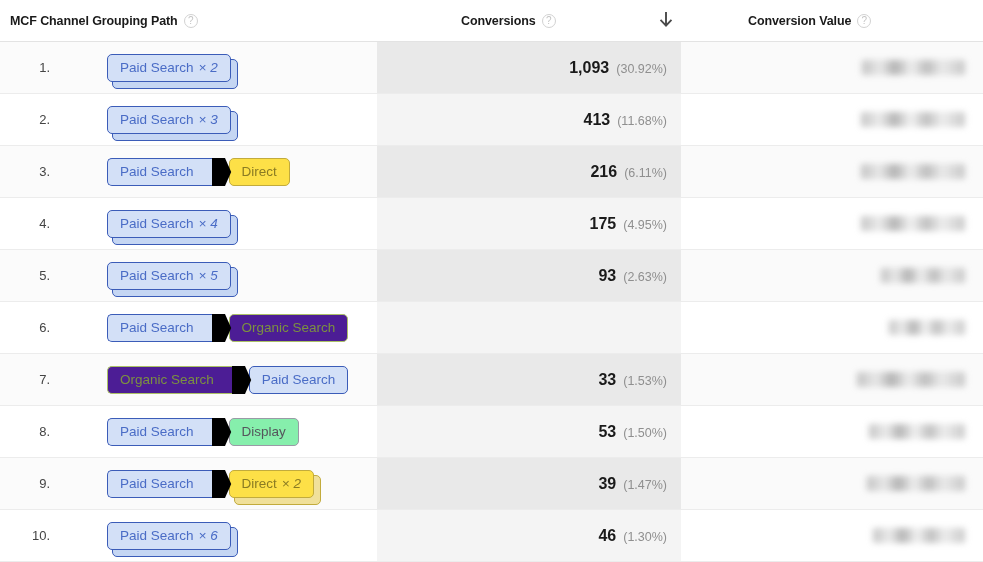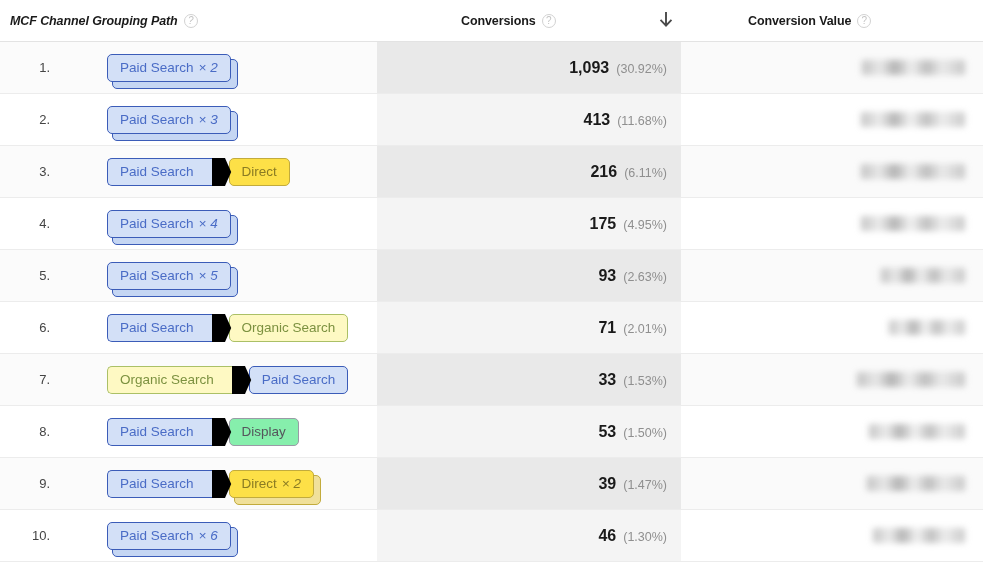--- a/index.html
+++ b/index.html
@@ -33,21 +33,21 @@
     top: 0;
     height: 42px;
     display: flex;
     align-items: center;
     font-size: 12.5px;
     font-weight: bold;
     color: #1a1a1a;
     letter-spacing: -0.1px;
     white-space: nowrap;
   }
-  .th-path  { left: 10px; font-style: italic; }
+  .th-path  { left: 10px; }
   .th-conv  { left: 461px; }
   .th-sort  { left: 652px; width: 28px; justify-content: center; }
   .th-value { left: 748px; }
 
   .help-icon {
     display: inline-flex;
     align-items: center;
     justify-content: center;
     width: 14px; height: 14px;
     margin-left: 6px;
@@ -207,21 +207,21 @@
     top: 0;
     width: 20px; height: 28px;
     z-index: 3;
   }
 
   
   .ch-paid   .chip          { background: #d3e0f7; border-color: #3b5cb8; color: #4a6cc6; }
   .ch-paid.stacked::after   { background: #c5d6f3; border-color: #3b5cb8; }
   .ch-direct .chip          { background: #fde047; border-color: #c2ab3c; color: #8a7b23; }
   .ch-direct.stacked::after { background: #f0e09a; border-color: #c2ab3c; }
-  .ch-organic .chip         { background: #fef9c3; border-color: #abc066; color: #7c9140; }
+  .ch-organic .chip         { background: #4c1d95; border-color: #abc066; color: #7c9140; }
   .ch-display .chip         { background: #86efac; border-color: #9a9aa6; color: #55555c; }
 </style>
 </head>
 <body>
 
 <div id="mcf-table">
 
   <div class="thead">
 
     <div class="th th-path">
@@ -333,21 +333,20 @@
         <div class="path-cell">
           <span class="chip-wrap ch-paid pointed"><span class="chip">
               <span>Paid Search</span>
             </span><svg class="arrow" viewBox="0 0 20 28" preserveAspectRatio="none">
               <path d="M0 0 L13 0 L19.2 14 L13 28 L0 28 Z" fill="" stroke="" stroke-width="1.1"></path>
             </svg></span>
           <span class="chip-wrap ch-organic"><span class="chip">
               <span>Organic Search</span>
             </span></span>
         </div>
-        <div class="conv-cell"><span class="conv-num">71</span><span class="conv-pct">(2.01%)</span></div>
         <div class="value-cell">
           <div class="redact" style="width: 76px;"></div>
         </div>
       </div>
       <div class="row odd">
         <div class="cell-conv-bg"></div>
         <div class="cell-value-bg"></div>
         <div class="idx">7.</div>
         <div class="path-cell">
           <span class="chip-wrap ch-organic pointed"><span class="chip">

